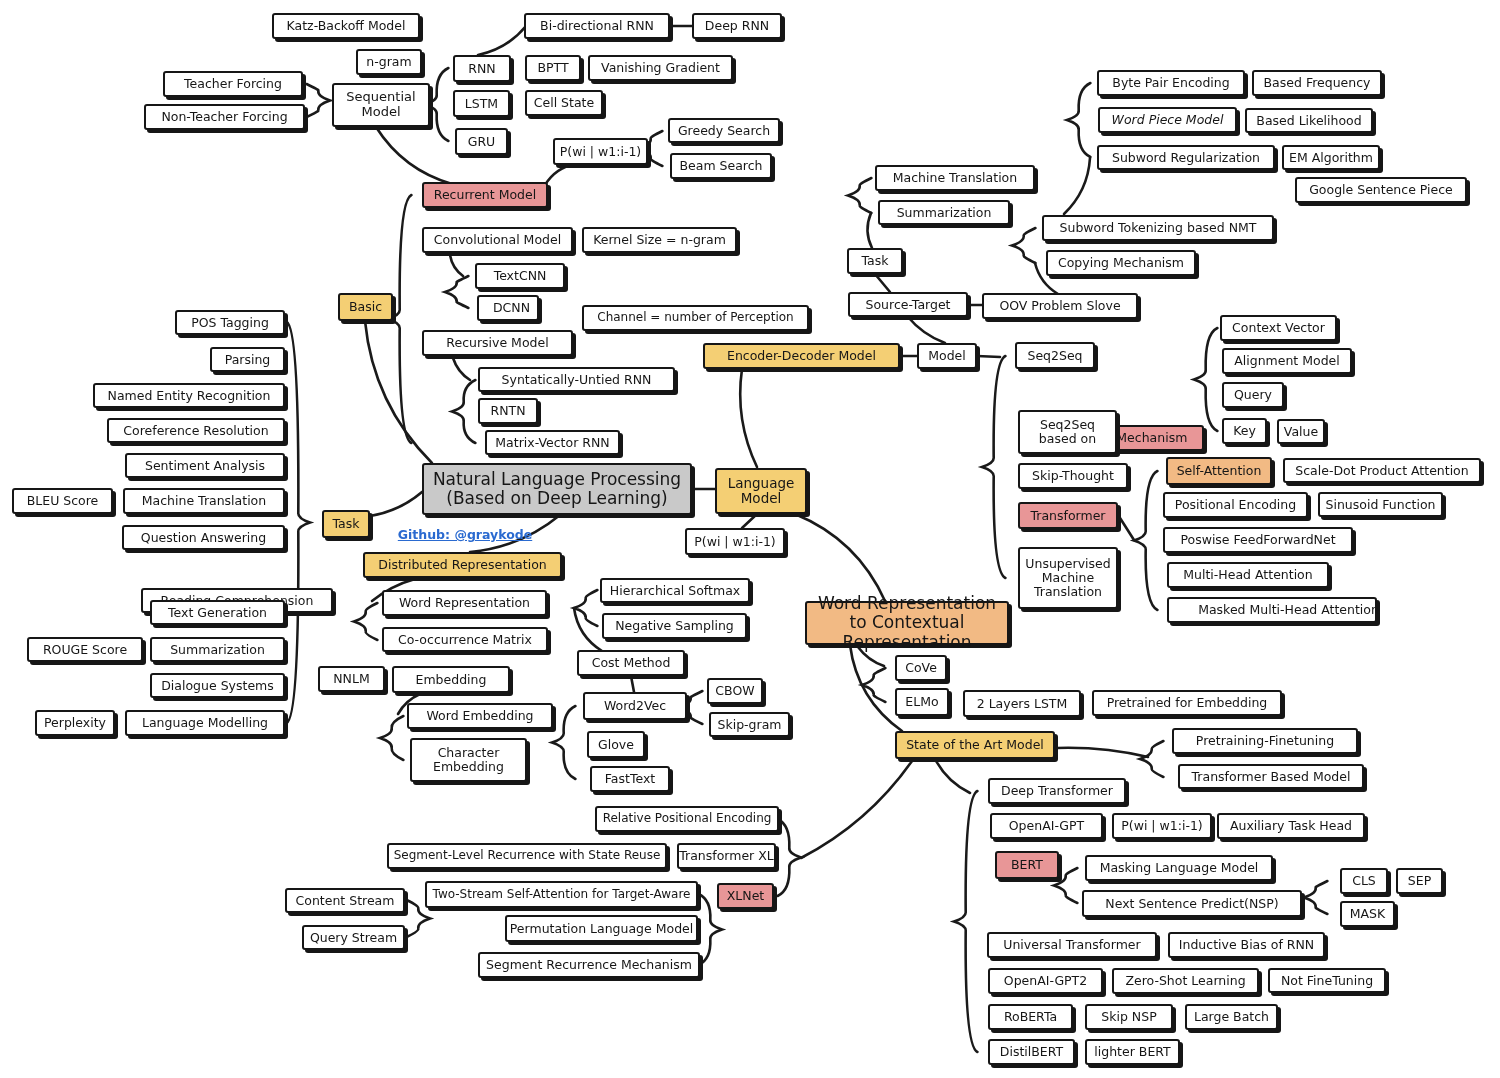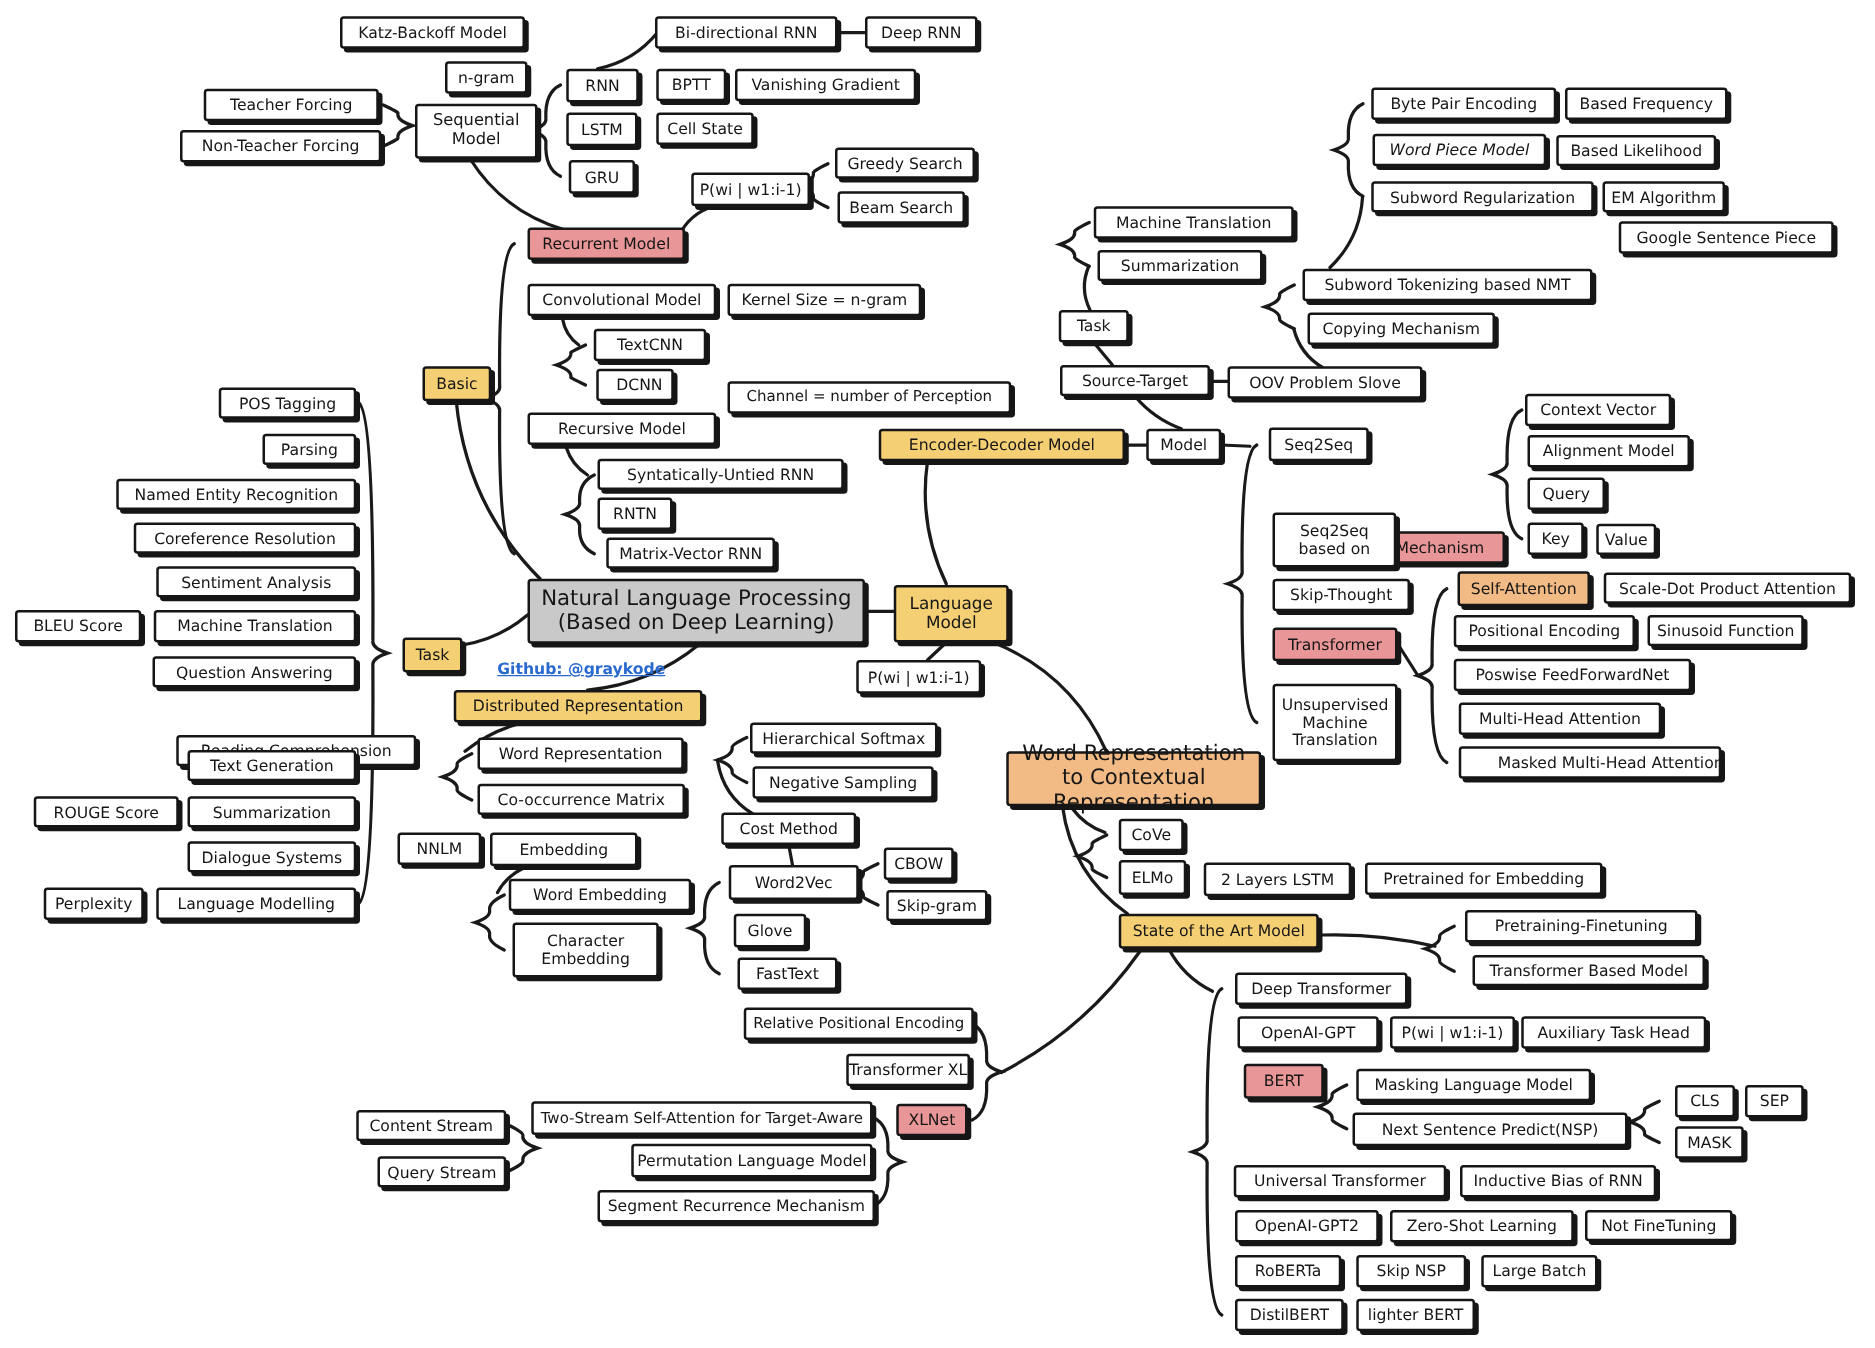--- a/index.html
+++ b/index.html
@@ -204,20 +204,21 @@
     <div class="node" style="left: 1168px; top: 932px; width: 157px; height: 26px;">Inductive Bias of RNN</div>
     <div class="node" style="left: 988px; top: 968px; width: 115px; height: 26px;">OpenAI-GPT2</div>
     <div class="node" style="left: 1112px; top: 968px; width: 147px; height: 26px;">Zero-Shot Learning</div>
     <div class="node" style="left: 1268px; top: 968px; width: 118px; height: 25px;">Not FineTuning</div>
     <div class="node" style="left: 988px; top: 1004px; width: 85px; height: 26px;">RoBERTa</div>
     <div class="node" style="left: 1085px; top: 1004px; width: 88px; height: 26px;">Skip NSP</div>
     <div class="node" style="left: 1185px; top: 1004px; width: 93px; height: 26px;">Large Batch</div>
     <div class="node" style="left: 988px; top: 1039px; width: 87px; height: 26px;">DistilBERT</div>
     <div class="node" style="left: 1085px; top: 1039px; width: 95px; height: 26px;">lighter BERT</div>
     <div class="node" style="left: 595px; top: 806px; width: 184px; height: 26px; font-size: 12px;">Relative Positional Encoding</div>
+    <div class="node" style="left: 387px; top: 843px; width: 280px; height: 26px; font-size: 12px;">Segment-Level Recurrence with State Reuse</div>
     <div class="node" style="left: 677px; top: 843px; width: 99px; height: 26px;">Transformer XL</div>
     <div class="node" style="left: 425px; top: 881px; width: 273px; height: 27px; font-size: 12px;">Two-Stream Self-Attention for Target-Aware</div>
     <div class="node r" style="left: 717px; top: 883px; width: 57px; height: 26px; background: rgb(232, 150, 151);">XLNet</div>
     <div class="node" style="left: 285px; top: 888px; width: 120px; height: 25px;">Content Stream</div>
     <div class="node" style="left: 302px; top: 925px; width: 103px; height: 25px;">Query Stream</div>
     <div class="node" style="left: 505px; top: 915px; width: 193px; height: 27px;">Permutation Language Model</div>
     <div class="node" style="left: 478px; top: 952px; width: 222px; height: 26px;">Segment Recurrence Mechanism</div>
   </div>
 
 </body></html>

